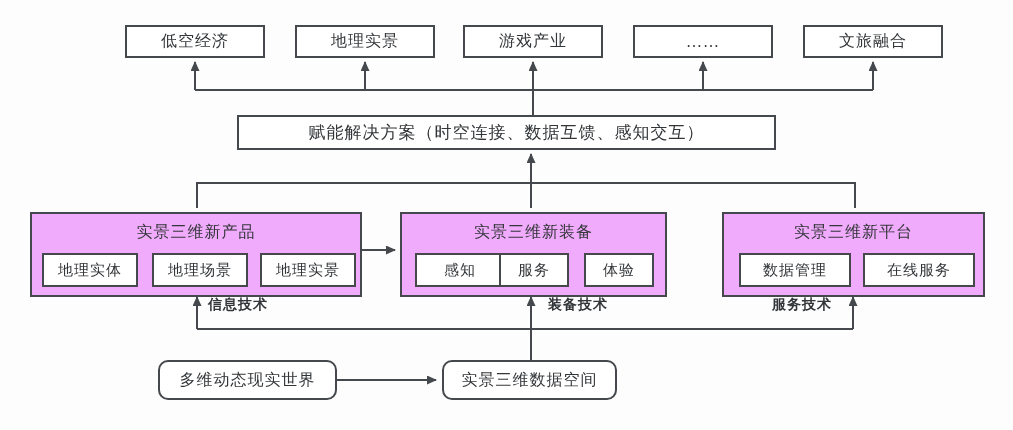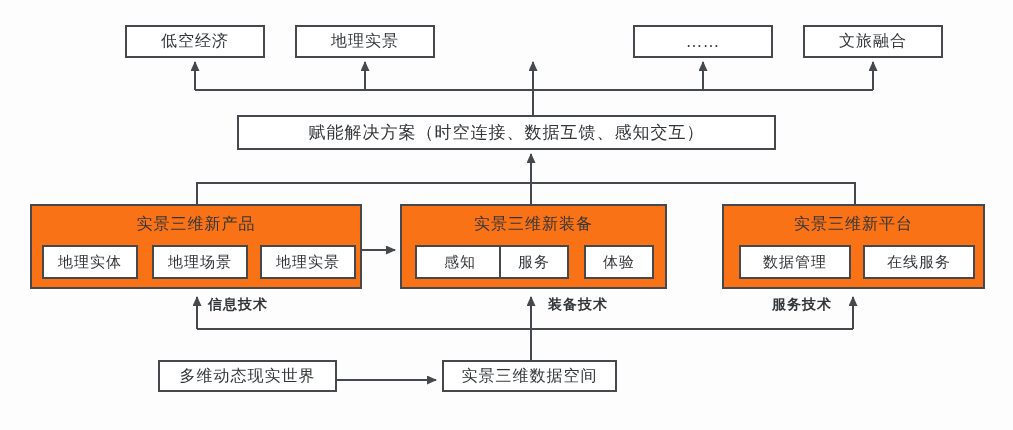--- a/index.html
+++ b/index.html
@@ -25,38 +25,38 @@
     justify-content:center;
     z-index:2;
     font-size:16px;
     letter-spacing:1px;
     white-space:nowrap;
     font-family:Liberation Serif, serif;
   }
   .top-box{top:25px;width:140px;height:33px;}
   .solution-box{left:237px;top:115px;width:539px;height:35px;font-size:17px;}
   .group{
-    position:absolute;top:204px;height:85px;
-    background:#f97316;border:2px solid var(--line);z-index:2;
+    position:absolute;top:212px;height:85px;
+    background:#f0abfc;border:2px solid var(--line);z-index:2;
   }
   .group-title{
     position:absolute;left:0;top:8px;width:100%;
     text-align:center;font-size:16px;letter-spacing:1px;white-space:nowrap;
   }
   .inner-box{
     position:absolute;top:39px;height:34px;
     background:#fff;border:2px solid var(--line);
     display:flex;align-items:center;justify-content:center;
     font-size:15px;letter-spacing:1px;white-space:nowrap;
   }
   .tech-label{
     position:absolute;top:296px;z-index:2;
     font-size:14px;font-weight:bold;letter-spacing:1px;white-space:nowrap;
   }
-  .bottom-box{top:360px;height:32px;}
+  .bottom-box{top:360px;height:40px;border-radius:10px;}
 </style>
 </head>
 <body>
 
 <div class="stage">
 
   <svg class="connector-layer" width="1013" height="430" viewBox="0 0 1013 430">
     <defs>
       <marker id="ah" markerUnits="userSpaceOnUse" markerWidth="12" markerHeight="12" refX="9" refY="4.5" orient="auto">
         <path d="M0,0 L10,4.5 L0,9 Z" fill="#45484c"></path>
@@ -85,20 +85,23 @@
 
       <path d="M337,380 H436" marker-end="url(#ah)"></path>
     </g>
   </svg>
 
   <div class="box top-box" style="left:125px">
     <span>低空经济</span>
   </div>
   <div class="box top-box" style="left:295px">
     <span>地理实景</span>
+  </div>
+  <div class="box top-box" style="left:463px">
+    <span>游戏产业</span>
   </div>
   <div class="box top-box" style="left:633px">
     <span>……</span>
   </div>
   <div class="box top-box" style="left:803px">
     <span>文旅融合</span>
   </div>
 
   <div class="box solution-box">
     <span>赋能解决方案（时空连接、数据互馈、感知交互）</span>

